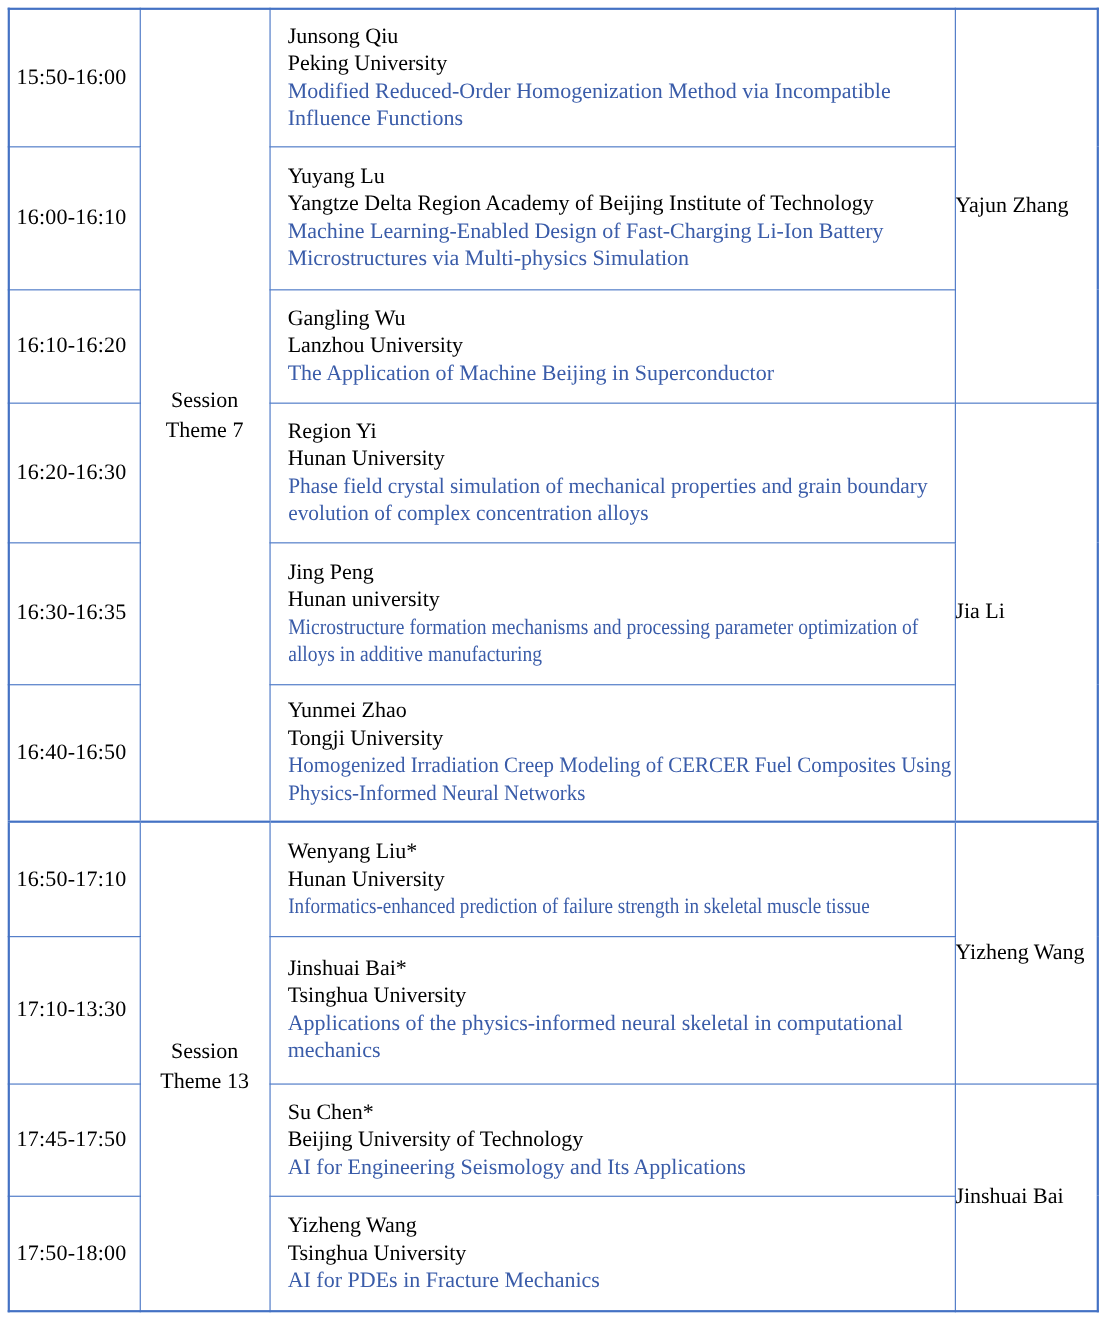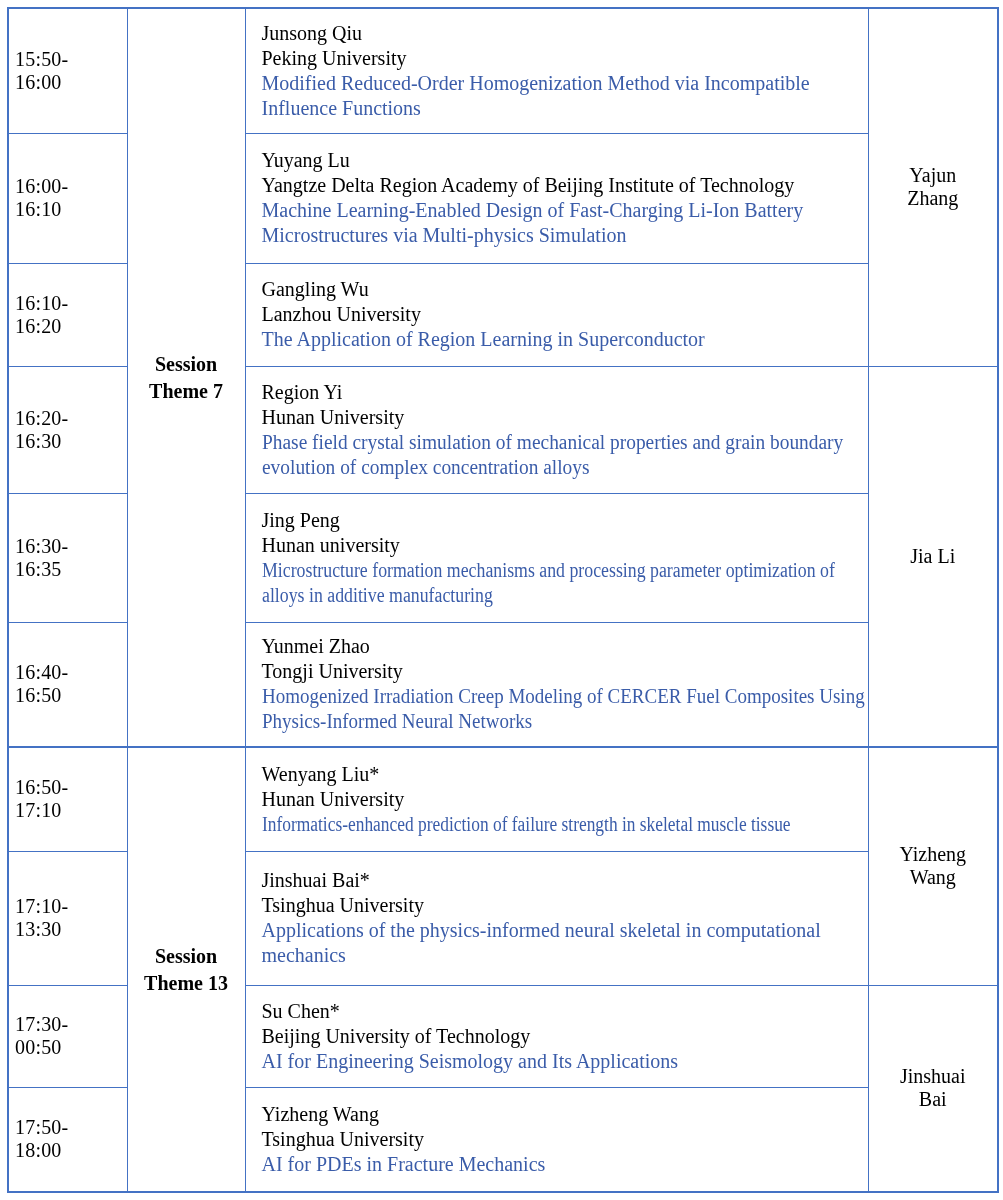--- a/index.html
+++ b/index.html
@@ -28,21 +28,21 @@
     font-size: 20px;
   }
   col.c-time    { width: 119px; }
   col.c-session { width: 118px; }
   col.c-talk    { width: 623px; }
   col.c-chair   { width: 130px; }
 
   td {
     border: 1.5px solid #4472C4;
     vertical-align: middle;
-    padding: 16px;
+    padding: 0;
     overflow: hidden;
   }
   tr.r1  { height: 125px; }
   tr.r2  { height: 130px; }
   tr.r3  { height: 103px; }
   tr.r4  { height: 127px; }
   tr.r5  { height: 129px; }
   tr.r6  { height: 125px; }
   tr.r7  { height: 104px; }
   tr.r8  { height: 134px; }
@@ -56,36 +56,35 @@
     padding-left: 6px;
     text-align: left;
     letter-spacing: 0.2px;
   }
   td.session {
     text-align: center;
   }
   .session-label {
     white-space: pre-line;
     line-height: 27px;
-    font-weight: bold;
   }
   td.talk {
     padding: 6px 3px 6px 16px;
   }
   .speaker, .affiliation {
     line-height: 25px;
     color: #000000;
   }
   .talk-title {
     line-height: 25px;
     color: #3A5CA9;
     white-space: pre-line;
   }
   td.chair {
-    text-align: center;
+    text-align: left;
   }
   
   .cond97 { width: 103.1%; transform: scaleX(0.97); transform-origin: 0 50%; }
   .cond95 { width: 105.3%; transform: scaleX(0.95); transform-origin: 0 50%; }
   .cond89 { width: 112.4%; transform: scaleX(0.89); transform-origin: 0 50%; }
   .cond87 { width: 114.9%; transform: scaleX(0.87); transform-origin: 0 50%; }
 </style>
 </head>
 <body>
 
@@ -124,21 +123,21 @@
           <div class="talk-title">Machine Learning-Enabled Design of Fast-Charging Li-Ion Battery
 Microstructures via Multi-physics Simulation</div>
         </td>
       </tr>
 
       <tr class="r3">
         <td class="time">16:10-16:20</td>
         <td class="talk">
           <div class="speaker">Gangling Wu</div>
           <div class="affiliation">Lanzhou University</div>
-          <div class="talk-title">The Application of Region Learning in Superconductor</div>
+          <div class="talk-title">The Application of Machine Beijing in Superconductor</div>
         </td>
       </tr>
 
       <tr class="r4">
         <td class="time">16:20-16:30</td>
         <td class="talk">
           <div class="speaker">Region Yi</div>
           <div class="affiliation">Hunan University</div>
           <div class="talk-title cond97">Phase field crystal simulation of mechanical properties and grain boundary
 evolution of complex concentration alloys</div>
@@ -188,21 +187,21 @@
         <td class="time">17:10-13:30</td>
         <td class="talk">
           <div class="speaker">Jinshuai Bai*</div>
           <div class="affiliation">Tsinghua University</div>
           <div class="talk-title">Applications of the physics-informed neural skeletal in computational
 mechanics</div>
         </td>
       </tr>
 
       <tr class="r9">
-        <td class="time">17:30-00:50</td>
+        <td class="time">17:45-17:50</td>
         <td class="talk">
           <div class="speaker">Su Chen*</div>
           <div class="affiliation">Beijing University of Technology</div>
           <div class="talk-title">AI for Engineering Seismology and Its Applications</div>
         </td>
         <td class="chair" rowspan="2">
           <span>Jinshuai Bai</span>
         </td>
       </tr>
 

